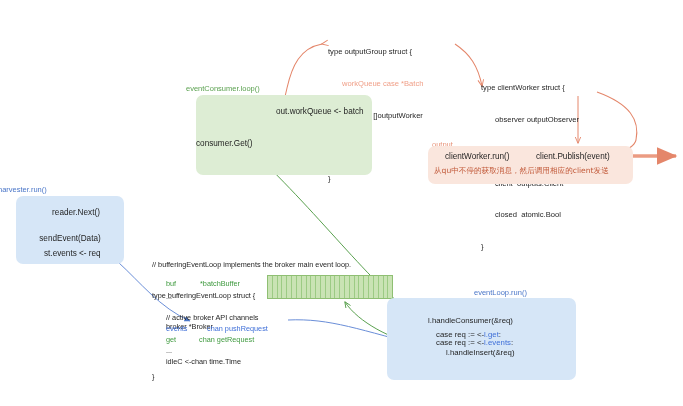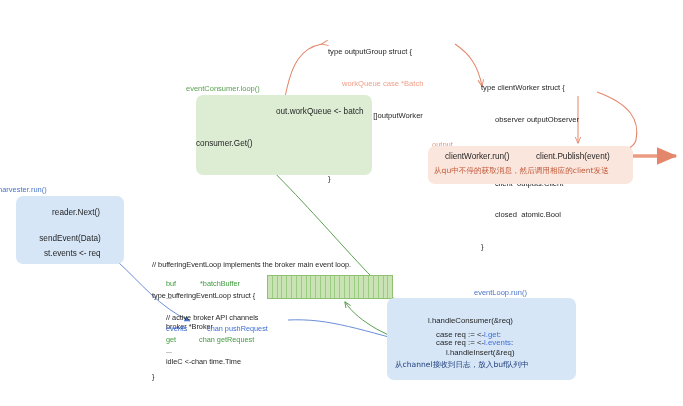--- a/index.html
+++ b/index.html
@@ -219,15 +219,14 @@
   <div class="node-text" style="left:436px; top:306px; font-size:7.8px;margin-top:24px;">
     <span>case req := &lt;-</span><span class="t-blue">l.get</span><span>:</span>
   </div>
   <div class="node-text" style="left:428px; top:316px; font-size:7.8px;">l.handleConsumer(&amp;req)</div>
 
   <div class="node-text" style="left:436px; top:338px; font-size:7.8px;">
     <span>case req := &lt;-</span><span class="t-blue">l.events</span><span>:</span>
   </div>
   <div class="node-text" style="left:446px; top:348px; font-size:7.8px;text-align:right;">l.handleInsert(&amp;req)</div>
 
-  <div class="cn" style="position:absolute; left:395px; top:360px; color:#1f3f7a;">从channel接收到日志，放入buf队列中</div>
 
 </div>
 
 </body></html>

